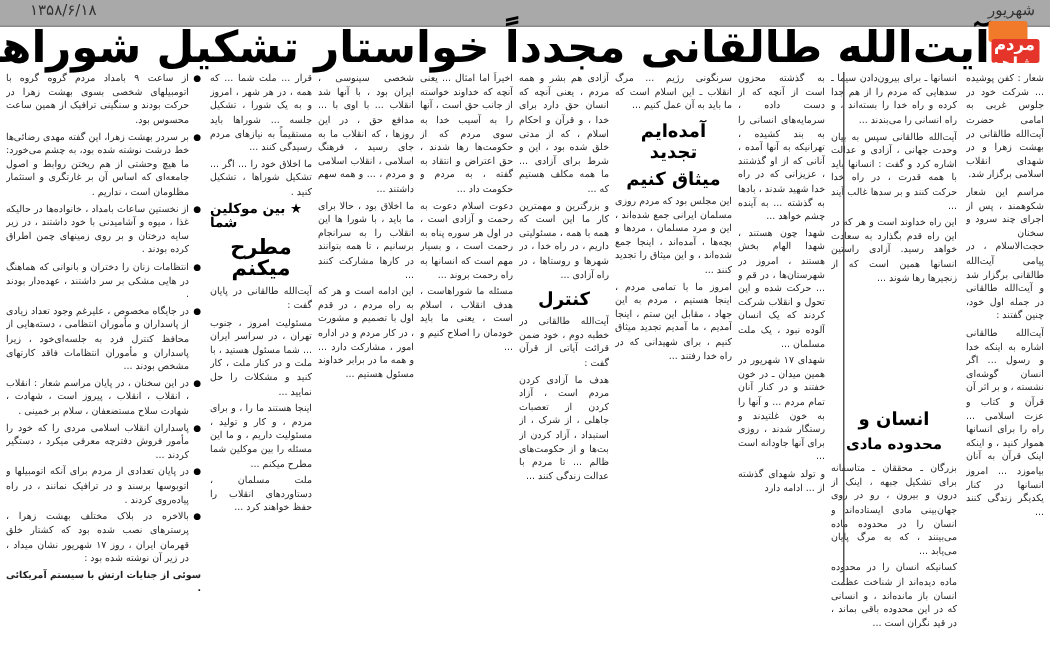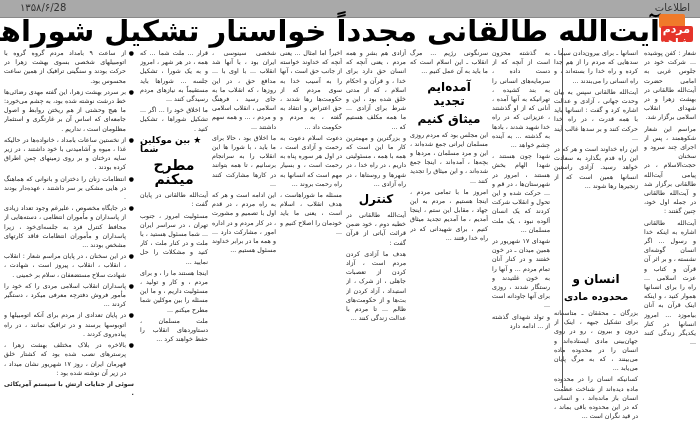--- a/index.html
+++ b/index.html
@@ -56,22 +56,22 @@
   .col .bullet::before {
     content: "\25CF"; position: absolute; right: 0; top: 0; font-size: 6px; color: #000;
   }
   .col .star { font-weight: bold; font-size: 9px; text-align: left; color: #000; margin: 3px 0; }
   .rule { position: absolute; top: 48px; width: 1px; height: 340px; background: #555; }
 </style>
 </head>
 <body>
 
 <div class="topbar">
-  <span class="date">۱۳۵۸/۶/28</span>
-  <span class="paper">اطلاعات</span>
+  <span class="date">۱۳۵۸/۶/۱۸</span>
+  <span class="paper">شهریور</span>
 </div>
 
 <div class="headline">آیت‌الله طالقانی مجدداً خواستار تشکیل شوراها شد</div>
 
 <div class="logo">
   <div class="box1"></div>
   <div class="box2"></div>
   <span class="txt">مردم شاهد</span>
 </div>
 

